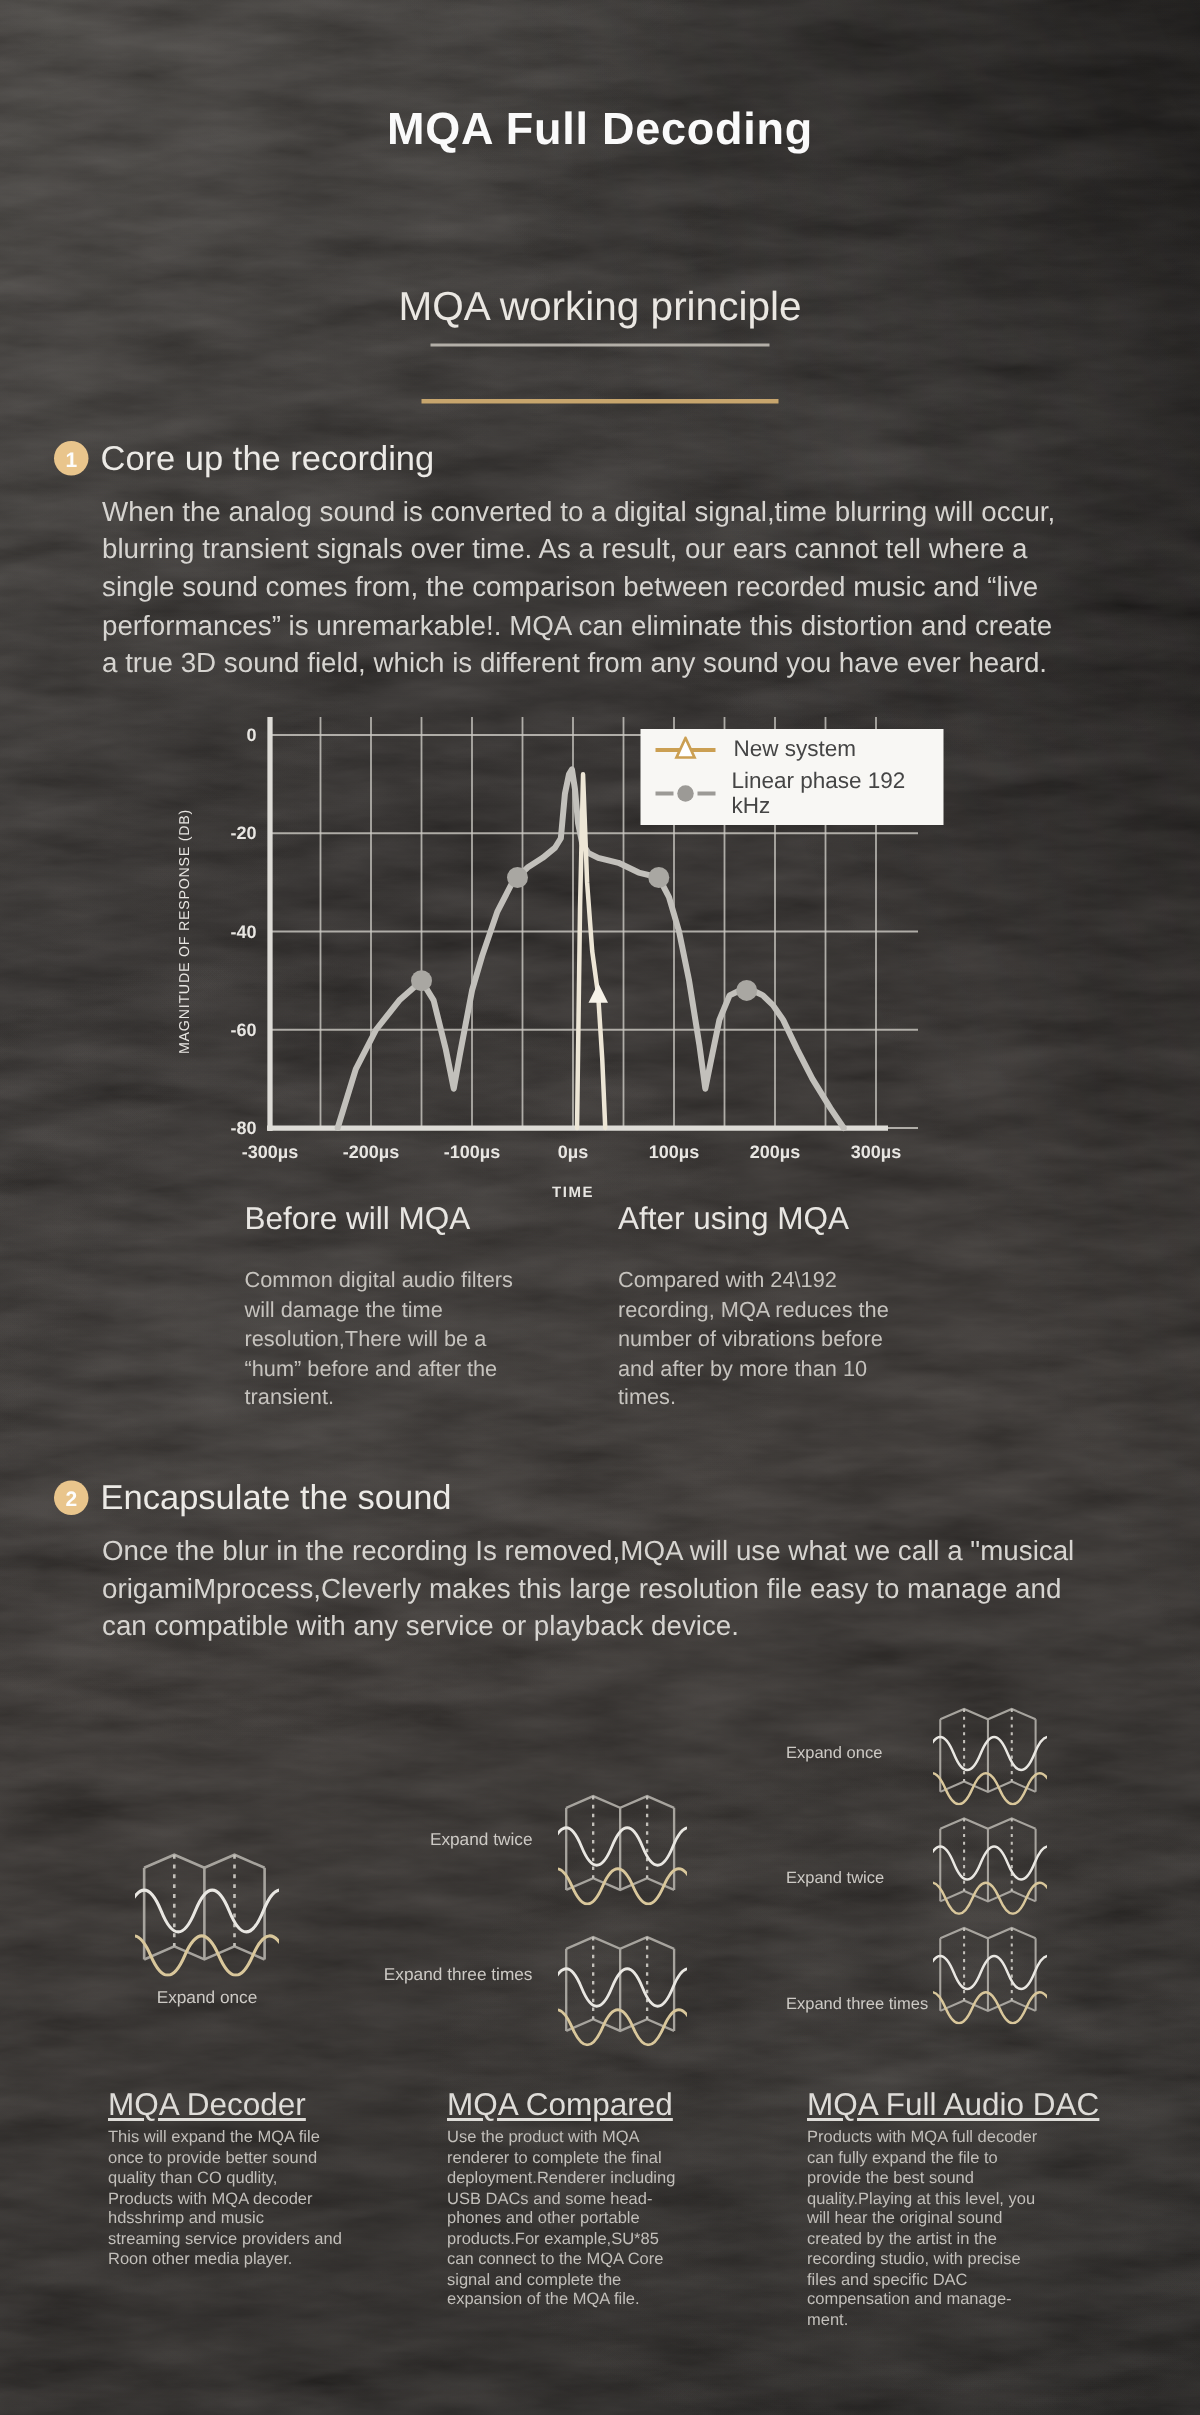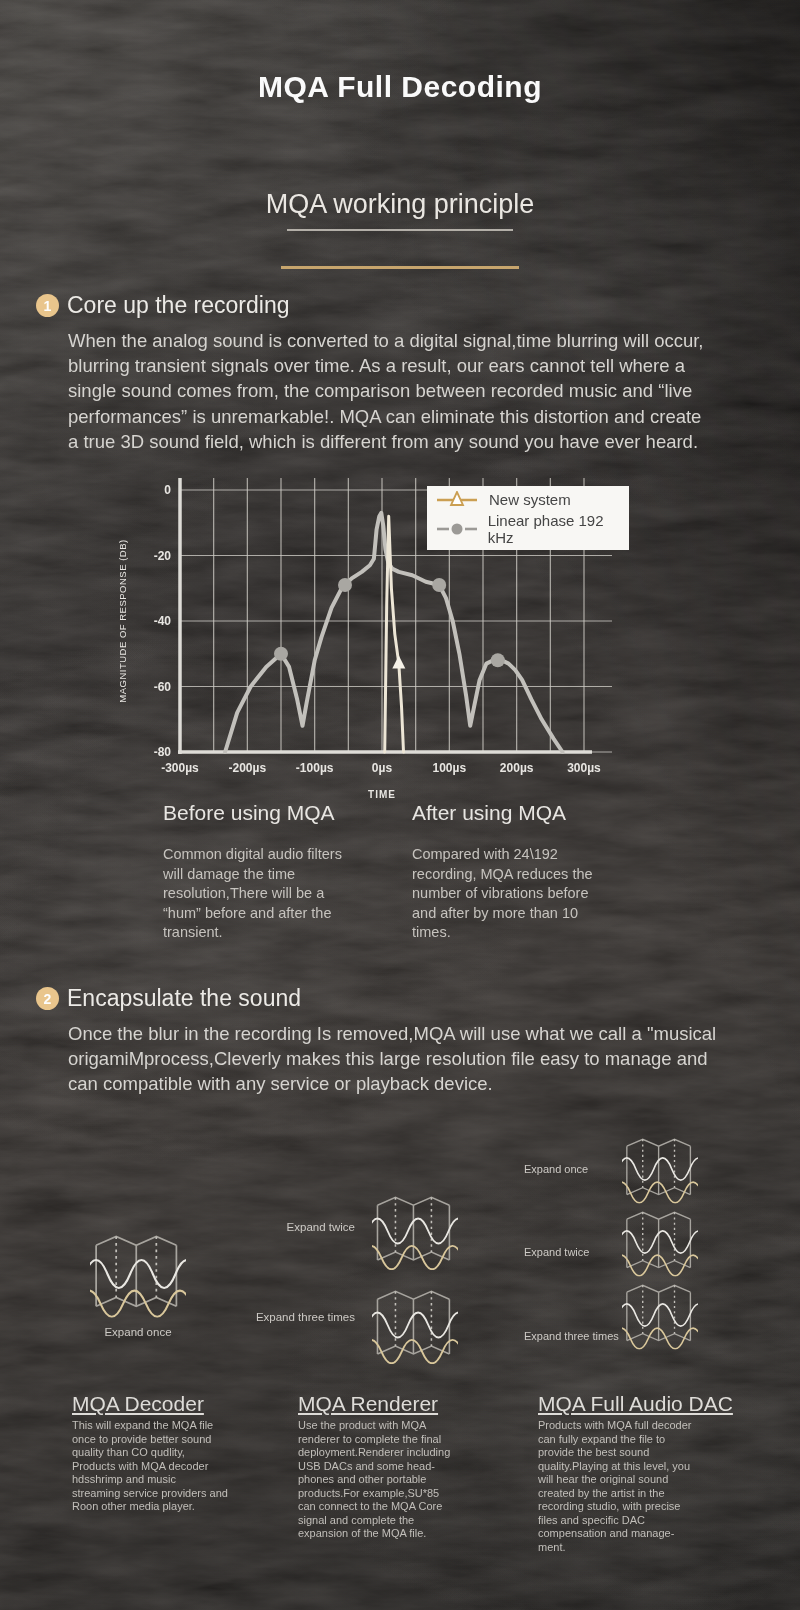--- a/index.html
+++ b/index.html
@@ -131,21 +131,21 @@
         <svg width="44" height="16">
           <line x1="2" y1="8" x2="14" y2="8" stroke="#9c9a96" stroke-width="2.6"></line>
           <line x1="30" y1="8" x2="42" y2="8" stroke="#9c9a96" stroke-width="2.6"></line>
           <circle cx="22" cy="8" r="5.5" fill="#9c9a96"></circle>
         </svg>
         <span class="legend-label">Linear phase 192 kHz</span>
       </div>
     </div>
   </div>
 
-  <div class="abs cmp-head" style="left:163px;top:801px;">Before using MQA</div>
+  <div class="abs cmp-head" style="left:163px;top:801px;">Before will MQA</div>
   <div class="abs cmp-head" style="left:412px;top:801px;">After using MQA</div>
   <div class="abs cmp-body" style="left:163px;top:845px;width:228px;">Common digital audio filters
 will damage the time
 resolution,There will be a
 “hum” before and after the
 transient.</div>
   <div class="abs cmp-body" style="left:412px;top:845px;width:238px;">Compared with 24\192
 recording, MQA reduces the
 number of vibrations before
 and after by more than 10
@@ -186,21 +186,21 @@
 
   <div class="abs prod-head" style="left:72px;top:1392px;">MQA Decoder</div>
   <div class="abs prod-body" style="left:72px;top:1419px;width:170px;">This will expand the MQA file
 once to provide better sound
 quality than CO qudlity,
 Products with MQA decoder
 hdsshrimp and music
 streaming service providers and
 Roon other media player.</div>
 
-  <div class="abs prod-head" style="left:298px;top:1392px;">MQA Renderer</div>
+  <div class="abs prod-head" style="left:298px;top:1392px;">MQA Compared</div>
   <div class="abs prod-body" style="left:298px;top:1419px;width:175px;">Use the product with MQA
 renderer to complete the final
 deployment.Renderer including
 USB DACs and some head-
 phones and other portable
 products.For example,SU*85
 can connect to the MQA Core
 signal and complete the
 expansion of the MQA file.</div>
 

